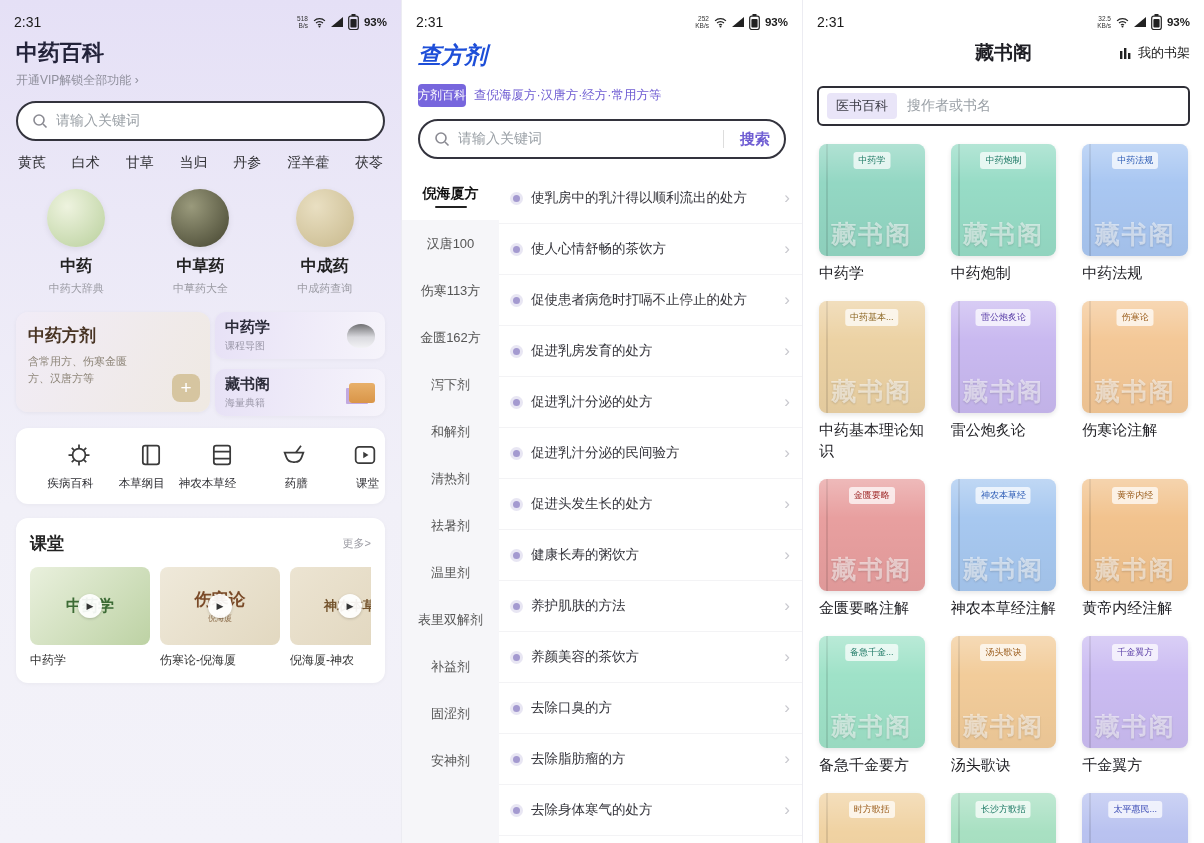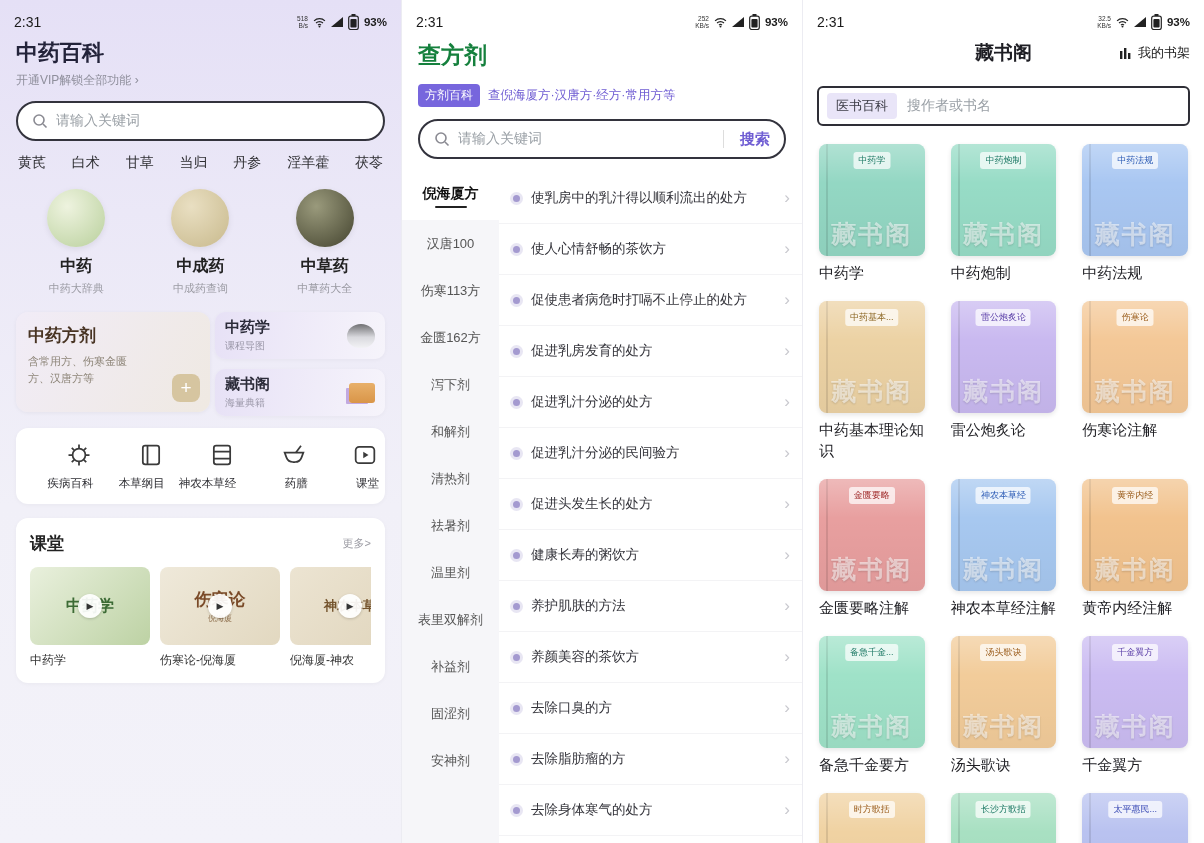--- a/index.html
+++ b/index.html
@@ -55,23 +55,23 @@
   .tc3{background:linear-gradient(135deg,#ece4d2,#e0d5bc);}
   .tc-text{font-family:"Liberation Serif",serif;font-weight:bold;}
   .tc1 .tc-text{color:#3c6b35;font-size:16px;}
   .tc2 .tc-text{color:#7a4a28;font-size:17px;}
   .tc3 .tc-text{color:#75552f;font-size:13px;}
   .tc-sub{font-size:8px;color:#8a6a48;margin-top:2px;}
   .play{position:absolute;width:24px;height:24px;border-radius:50%;background:rgba(255,255,255,.92);display:flex;align-items:center;justify-content:center;font-size:9px;color:#333;left:50%;top:50%;transform:translate(-50%,-50%);box-shadow:0 1px 3px rgba(0,0,0,.18);}
   .t-label{font-size:12px;color:#333;margin-top:7px;white-space:nowrap;overflow:hidden;}
 
   
-  .p2-title{font-size:23px;font-weight:bold;color:#15803d;padding:10px 16px 0;}
+  .p2-title{font-size:23px;font-weight:bold;color:#1d4ed8;padding:10px 16px 0;font-style:italic;}
   .badge-row{display:flex;align-items:center;gap:8px;padding:13px 16px 0;}
-  .badge{background:#7766dd;color:#fff;font-size:12px;padding:3px 7px;border-radius:4px;}
+  .badge{background:#7766dd;color:#fff;font-size:12px;padding:3px 0;border-radius:4px;}
   .badge-desc{color:#6f5dd3;font-size:12.5px;}
   .search2{margin:12px 16px 0;height:40px;border:2px solid #33333d;border-radius:21px;background:#fff;display:flex;align-items:center;padding:0 14px;gap:8px;}
   .s2-spacer{flex:1;}
   .s2-div{width:1px;height:18px;background:#ddd;}
   .s2-btn{color:#6f5dd3;font-size:15px;font-weight:bold;padding-left:8px;}
   .p2-body{flex:1;display:flex;margin-top:14px;min-height:0;}
   .side{width:97px;background:#f6f6f9;overflow:hidden;flex:none;}
   .side-item{height:47px;display:flex;align-items:center;justify-content:center;font-size:13px;color:#555;}
   .side-item.active{background:#fff;color:#111;font-weight:bold;font-size:14px;flex-direction:column;}
   .side-item.active::after{content:"";width:32px;height:2px;background:#222;margin-top:3px;border-radius:1px;}
@@ -149,28 +149,28 @@
       </div>
 
     <div class="cats">
 
     <div class="cat-card">
           <span class="cat-img" style="--c1: #eef3df; --c2: #b9d09c;"></span>
           <span class="cat-name">中药</span>
           <span class="cat-desc">中药大辞典</span>
         </div>
         <div class="cat-card">
+          <span class="cat-img" style="--c1: #9a9a7c; --c2: #43432e;"></span>
+          <span class="cat-name">中草药</span>
+          <span class="cat-desc">中草药大全</span>
+        </div>
+        <div class="cat-card">
           <span class="cat-img" style="--c1: #e9dfc2; --c2: #c8b98c;"></span>
           <span class="cat-name">中成药</span>
           <span class="cat-desc">中成药查询</span>
-        </div>
-        <div class="cat-card">
-          <span class="cat-img" style="--c1: #9a9a7c; --c2: #43432e;"></span>
-          <span class="cat-name">中草药</span>
-          <span class="cat-desc">中草药大全</span>
         </div>
       </div>
 
     <div class="feat-row">
       <div class="feat-main">
         <div class="feat-title">中药方剂</div>
         <div class="feat-desc">含常用方、伤寒金匮方、汉唐方等</div>
         <div class="plus-btn">+</div>
       </div>
       <div class="feat-col">

